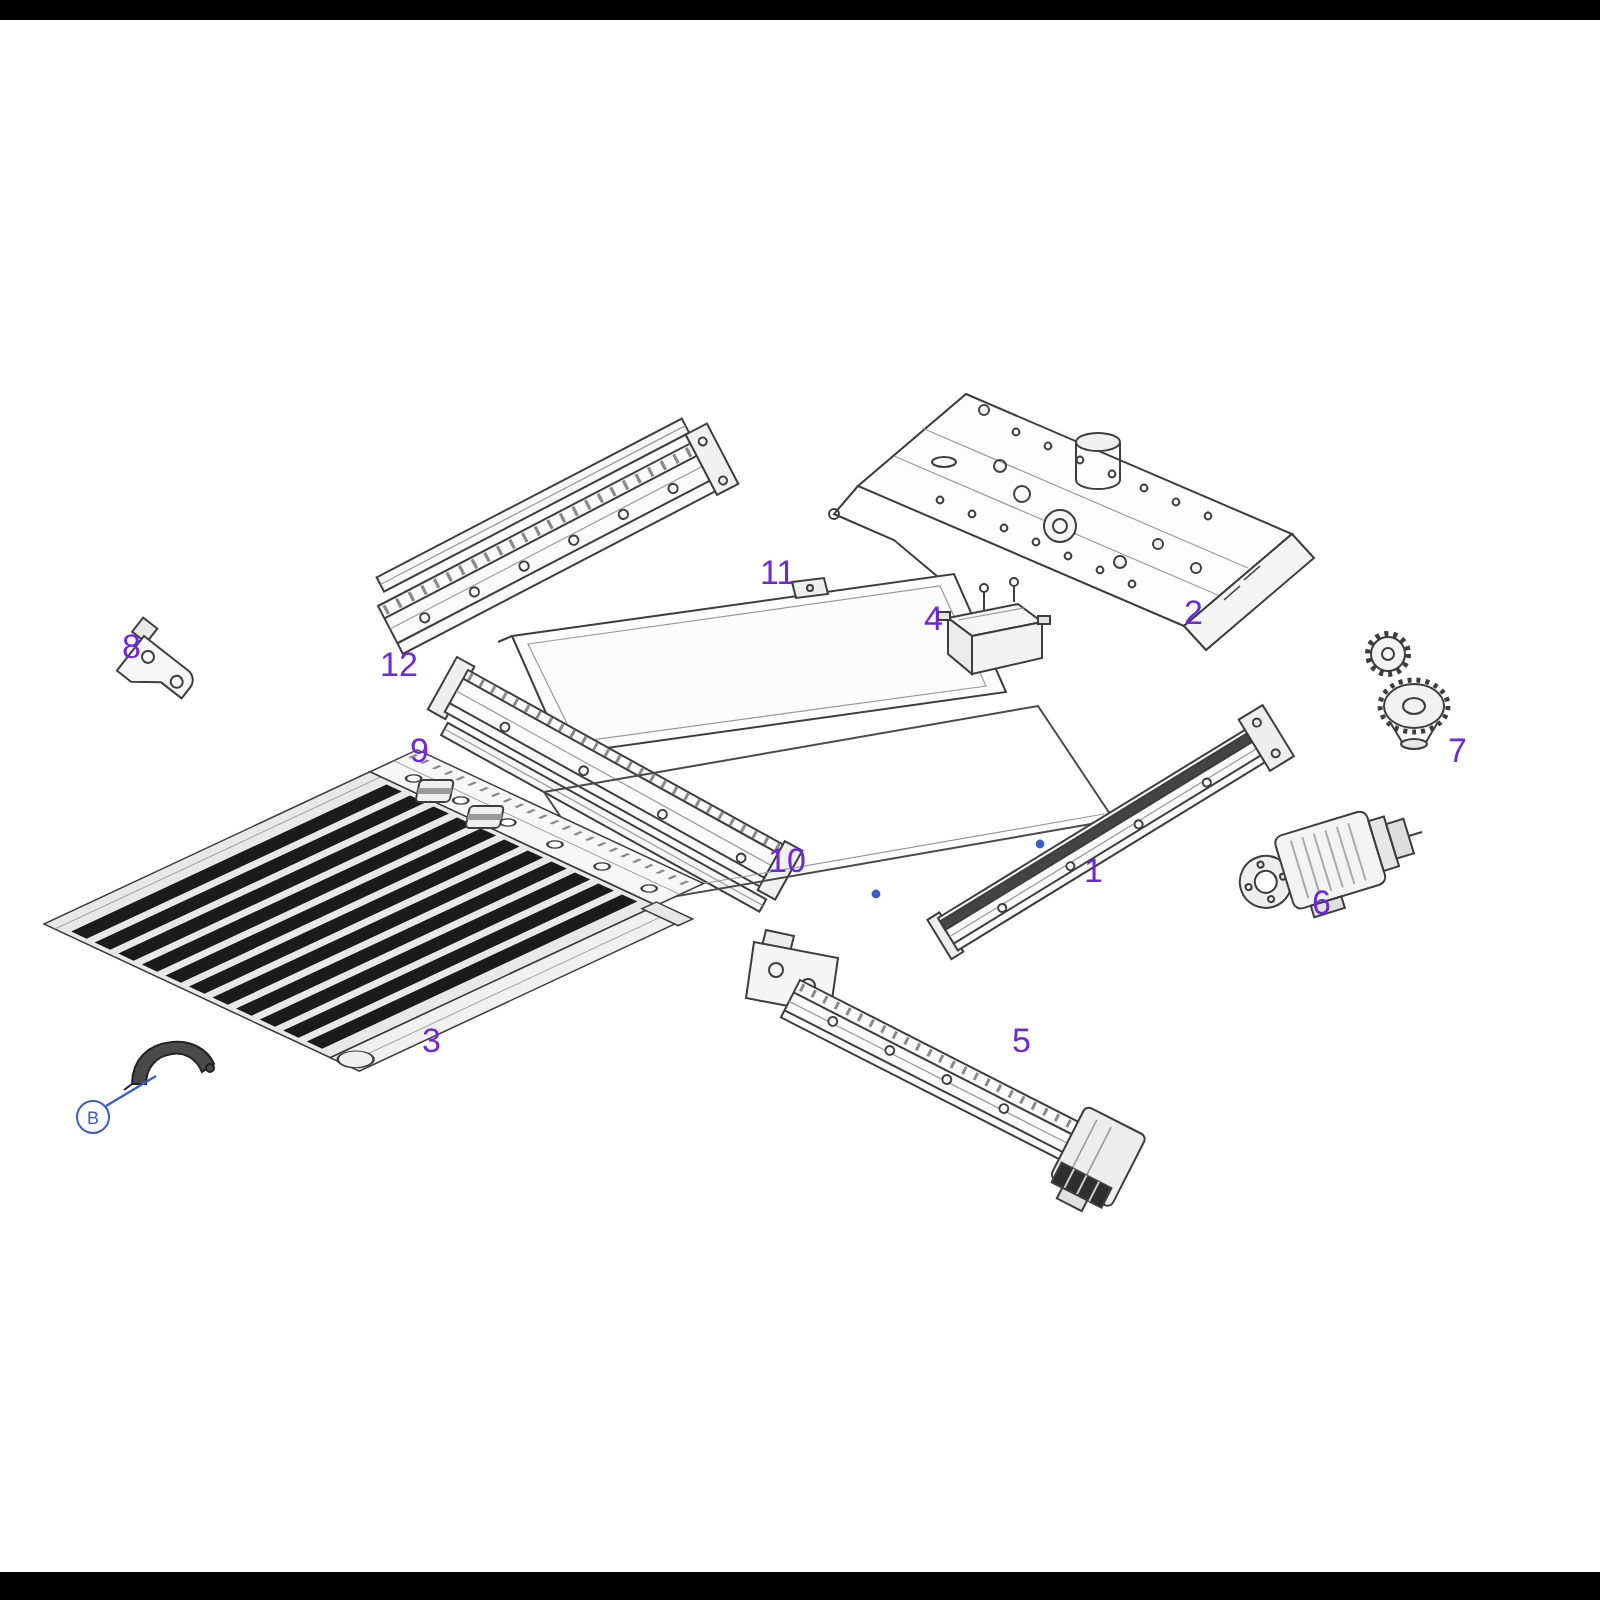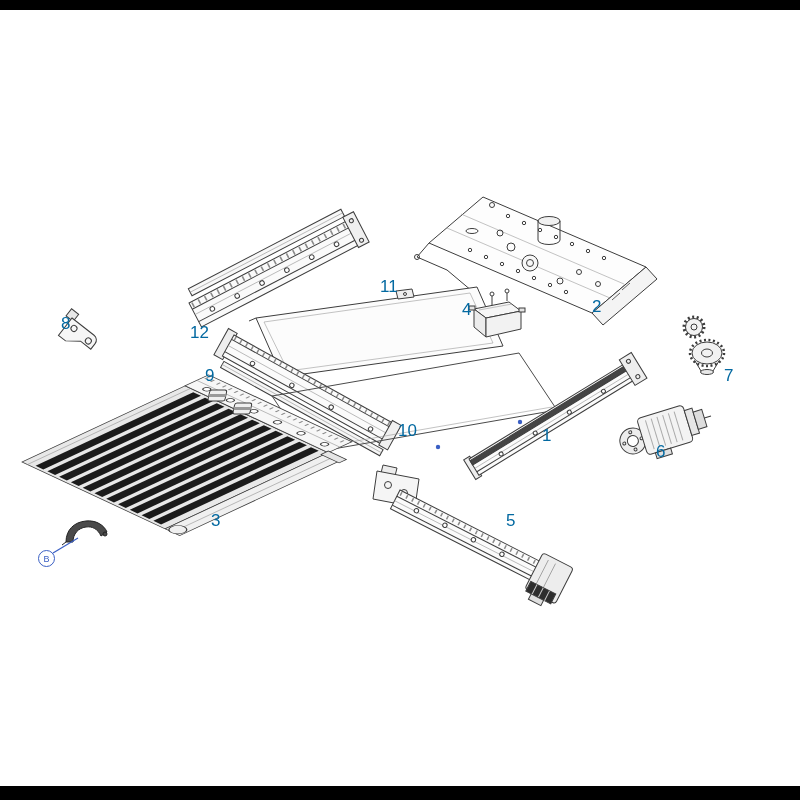--- a/index.html
+++ b/index.html
@@ -2,21 +2,21 @@
 <html><head>
 <meta charset="utf-8">
 <style>
   html,body{margin:0;padding:0;background:#ffffff;}
   .stage{position:relative;width:800px;height:800px;background:#ffffff;overflow:hidden;
          font-family:"Liberation Sans", sans-serif;}
   .bar{position:absolute;left:0;width:800px;background:#000000;}
   .bar.top{top:0;height:10px;}
   .bar.bottom{bottom:0;height:14px;}
   svg.diagram{position:absolute;left:0;top:0;}
-  .plabel{position:absolute;font-size:17px;color:#0369a1;line-height:19px;
+  .plabel{position:absolute;font-size:17px;color:#6d28d9;line-height:19px;
           user-select:none;white-space:nowrap;}
   .callout-b{position:absolute;left:38px;top:550px;width:15px;height:15px;border:1.5px solid #3a5fc4;
              border-radius:50%;color:#3a5fc4;font-size:9px;display:flex;align-items:center;
              justify-content:center;background:#ffffff;}
 </style>
 </head>
 <body>
 
 <div class="stage">
 
@@ -280,19 +280,19 @@
 
   <div class="plabel" style="left:542px;top:426px">1</div>
   <div class="plabel" style="left:592px;top:297px">2</div>
   <div class="plabel" style="left:211px;top:511px">3</div>
   <div class="plabel" style="left:462px;top:300px">4</div>
   <div class="plabel" style="left:506px;top:511px">5</div>
   <div class="plabel" style="left:656px;top:442px">6</div>
   <div class="plabel" style="left:724px;top:366px">7</div>
   <div class="plabel" style="left:61px;top:314px">8</div>
   <div class="plabel" style="left:205px;top:366px">9</div>
-  <div class="plabel" style="left:398px;top:421px">10</div>
+  <div class="plabel" style="left:384px;top:421px">10</div>
   <div class="plabel" style="left:380px;top:277px">11</div>
   <div class="plabel" style="left:190px;top:323px">12</div>
 
   <div class="callout-b">B</div>
 
 </div>
 
 </body></html>

